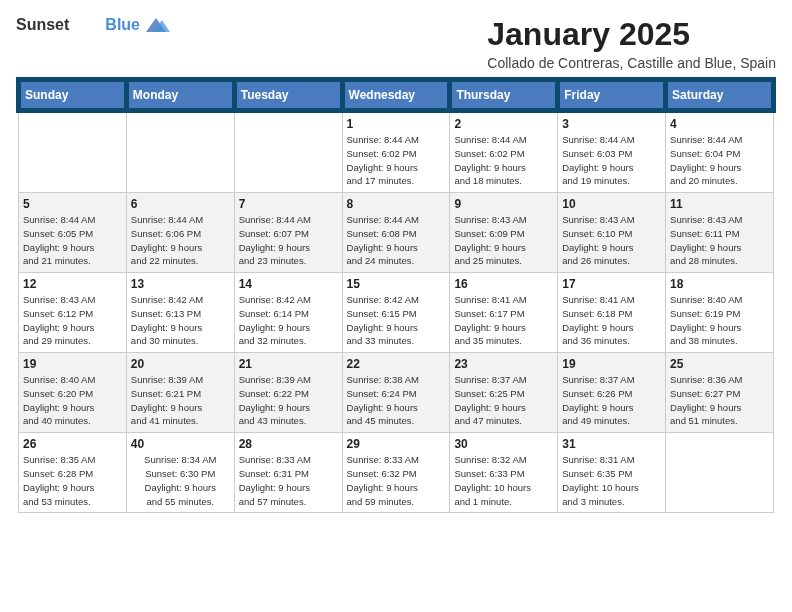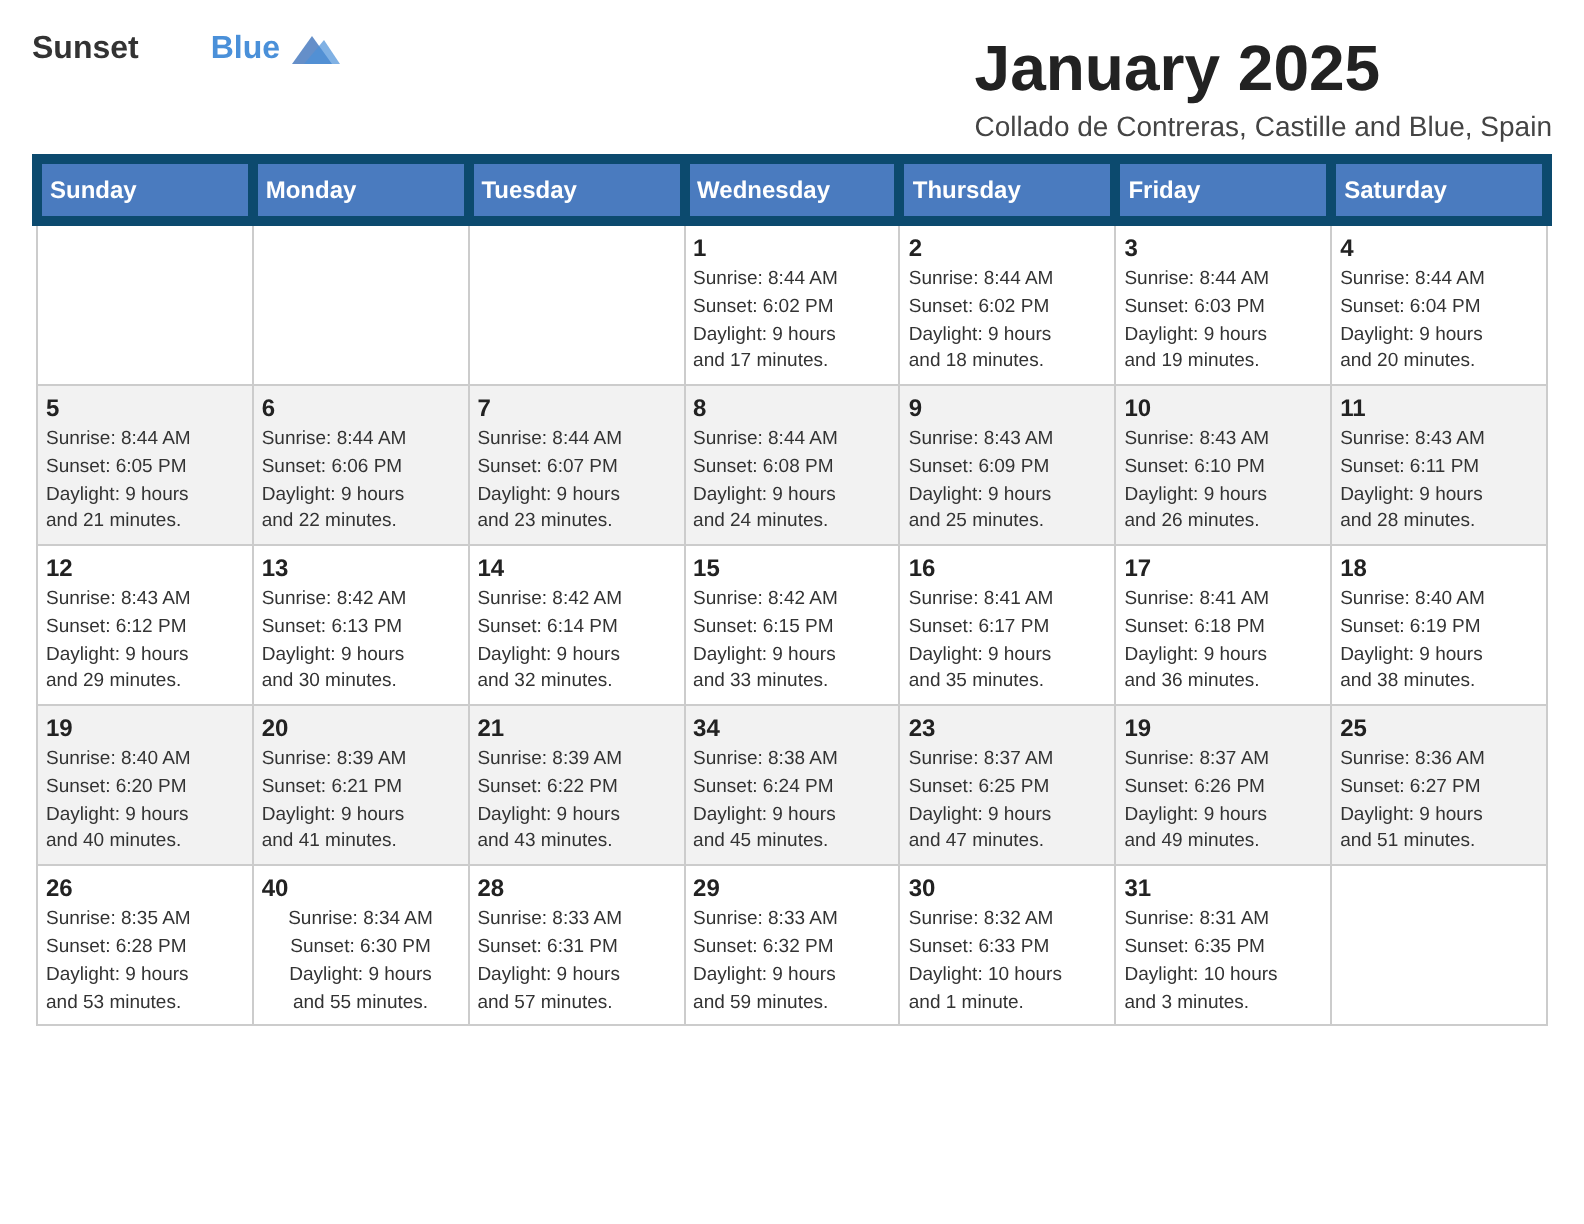--- a/index.html
+++ b/index.html
@@ -264,21 +264,21 @@
 and 41 minutes.</div>
         </td>
         <td>
           <div class="day-num">21</div>
           <div class="day-detail" style="white-space: pre-line;">Sunrise: 8:39 AM
 Sunset: 6:22 PM
 Daylight: 9 hours
 and 43 minutes.</div>
         </td>
         <td>
-          <div class="day-num">34</div>
+          <div class="day-num">22</div>
           <div class="day-detail" style="white-space: pre-line;">Sunrise: 8:38 AM
 Sunset: 6:24 PM
 Daylight: 9 hours
 and 45 minutes.</div>
         </td>
         <td>
           <div class="day-num">23</div>
           <div class="day-detail" style="white-space: pre-line;">Sunrise: 8:37 AM
 Sunset: 6:25 PM
 Daylight: 9 hours

